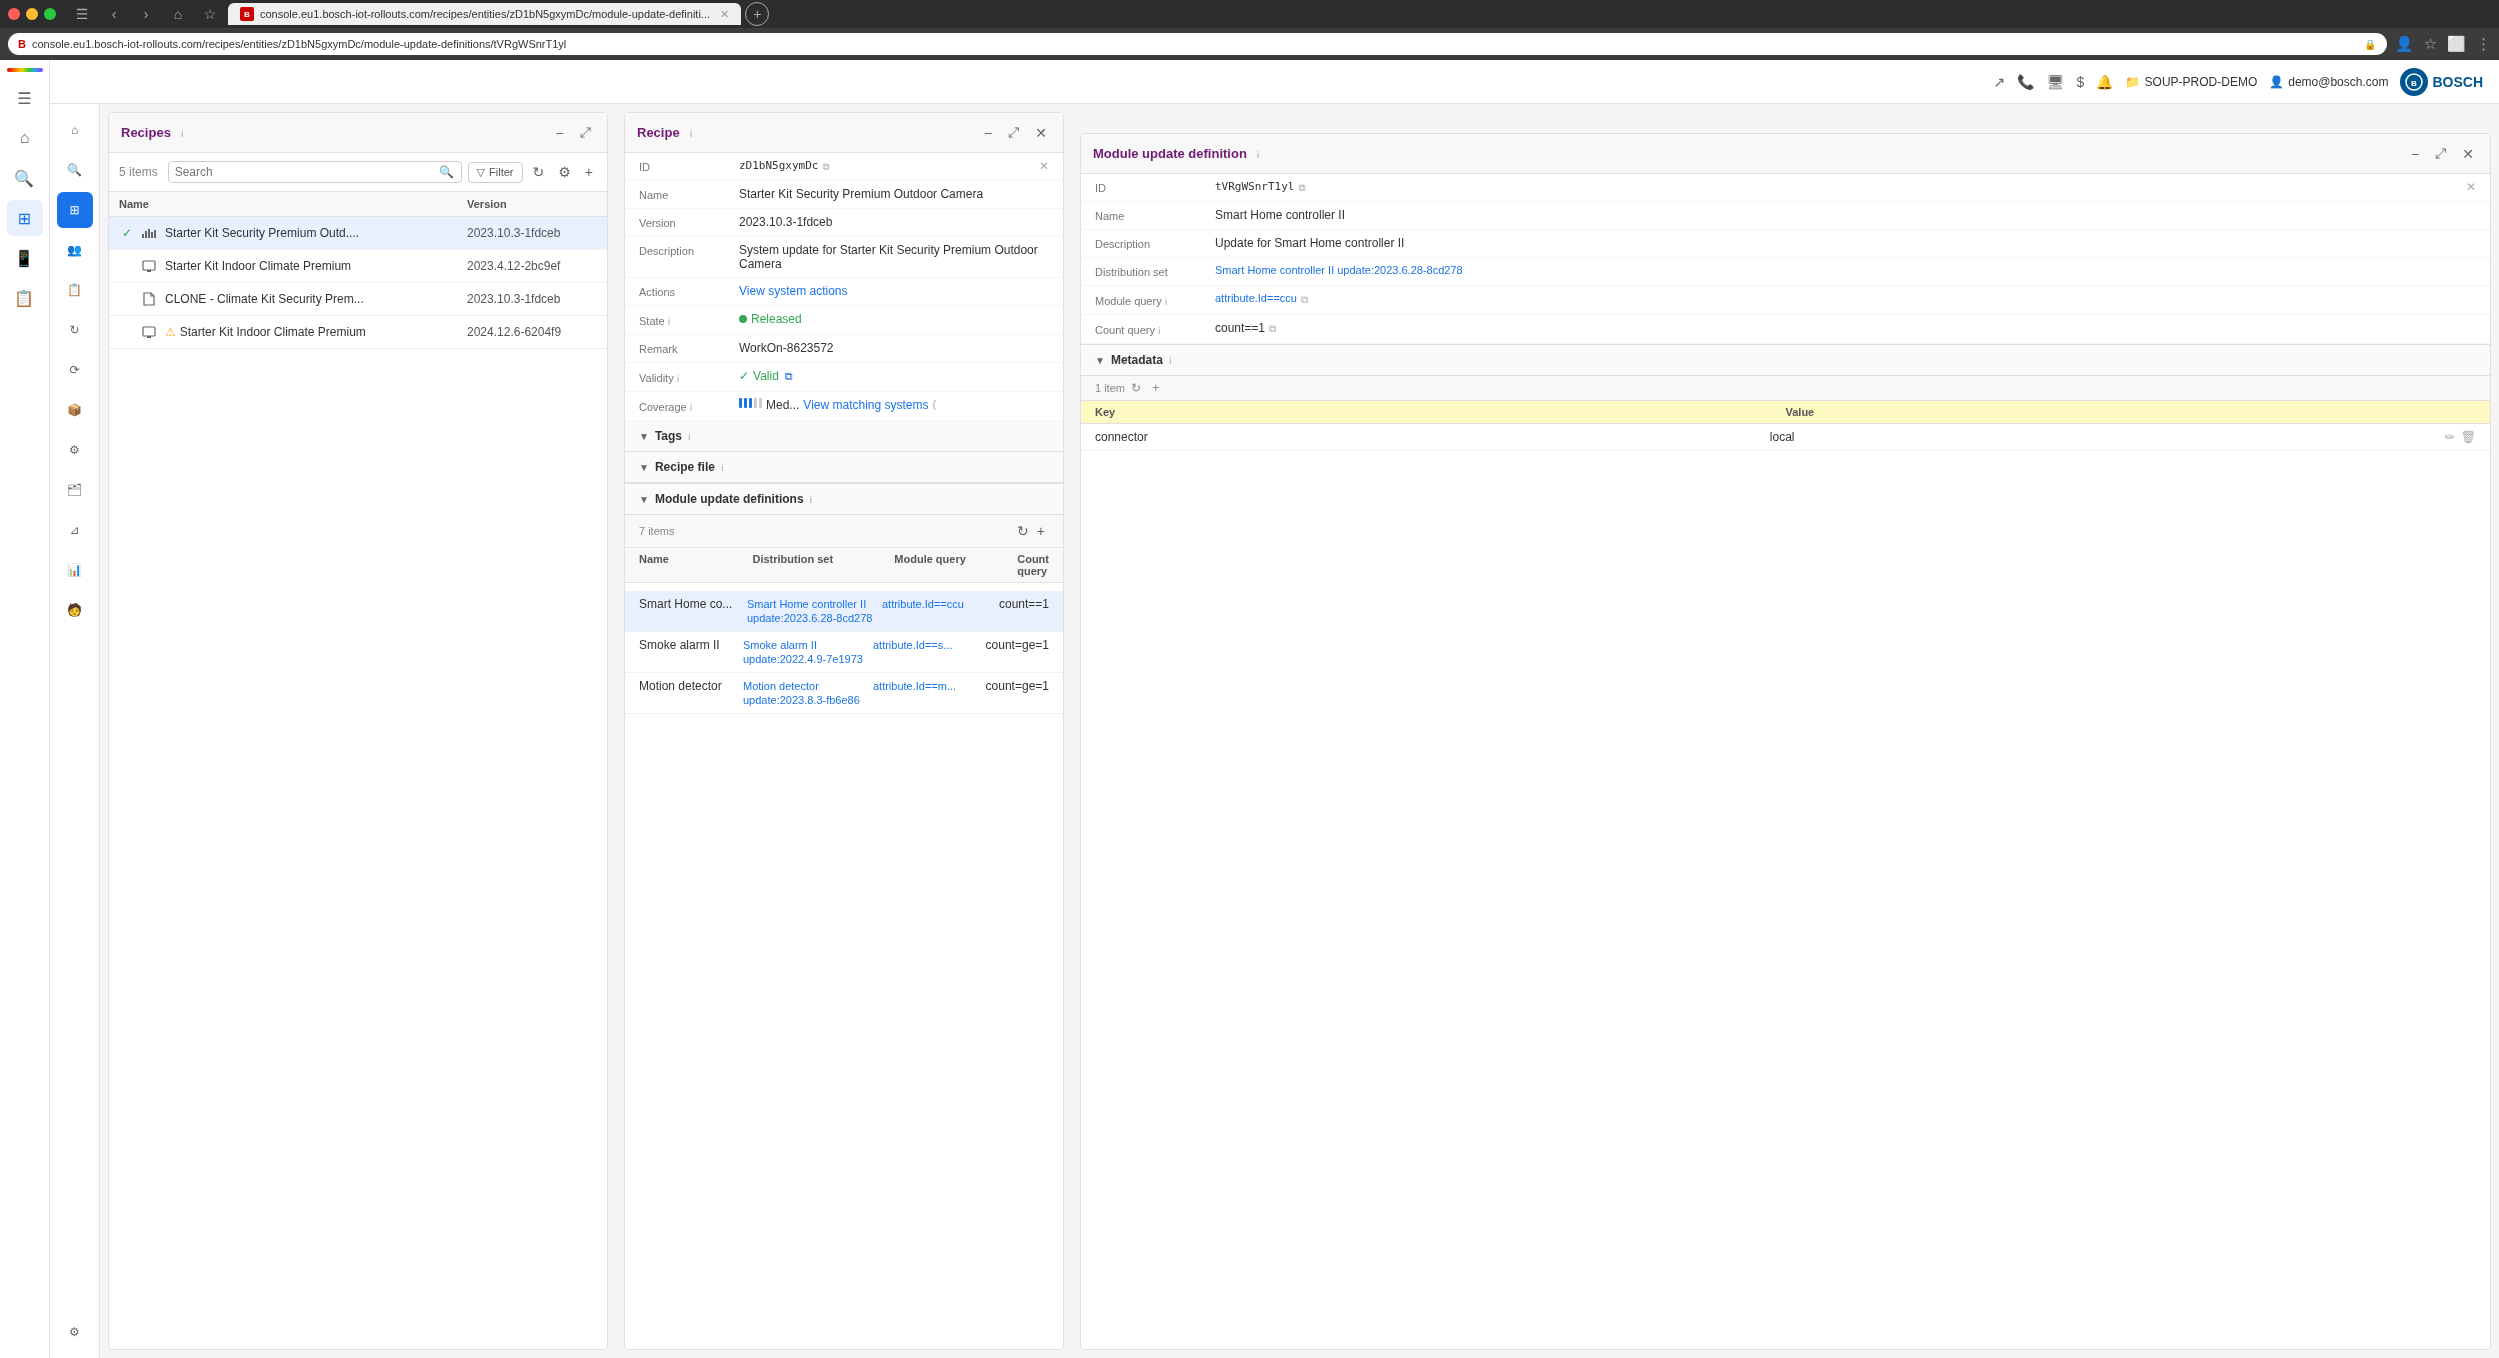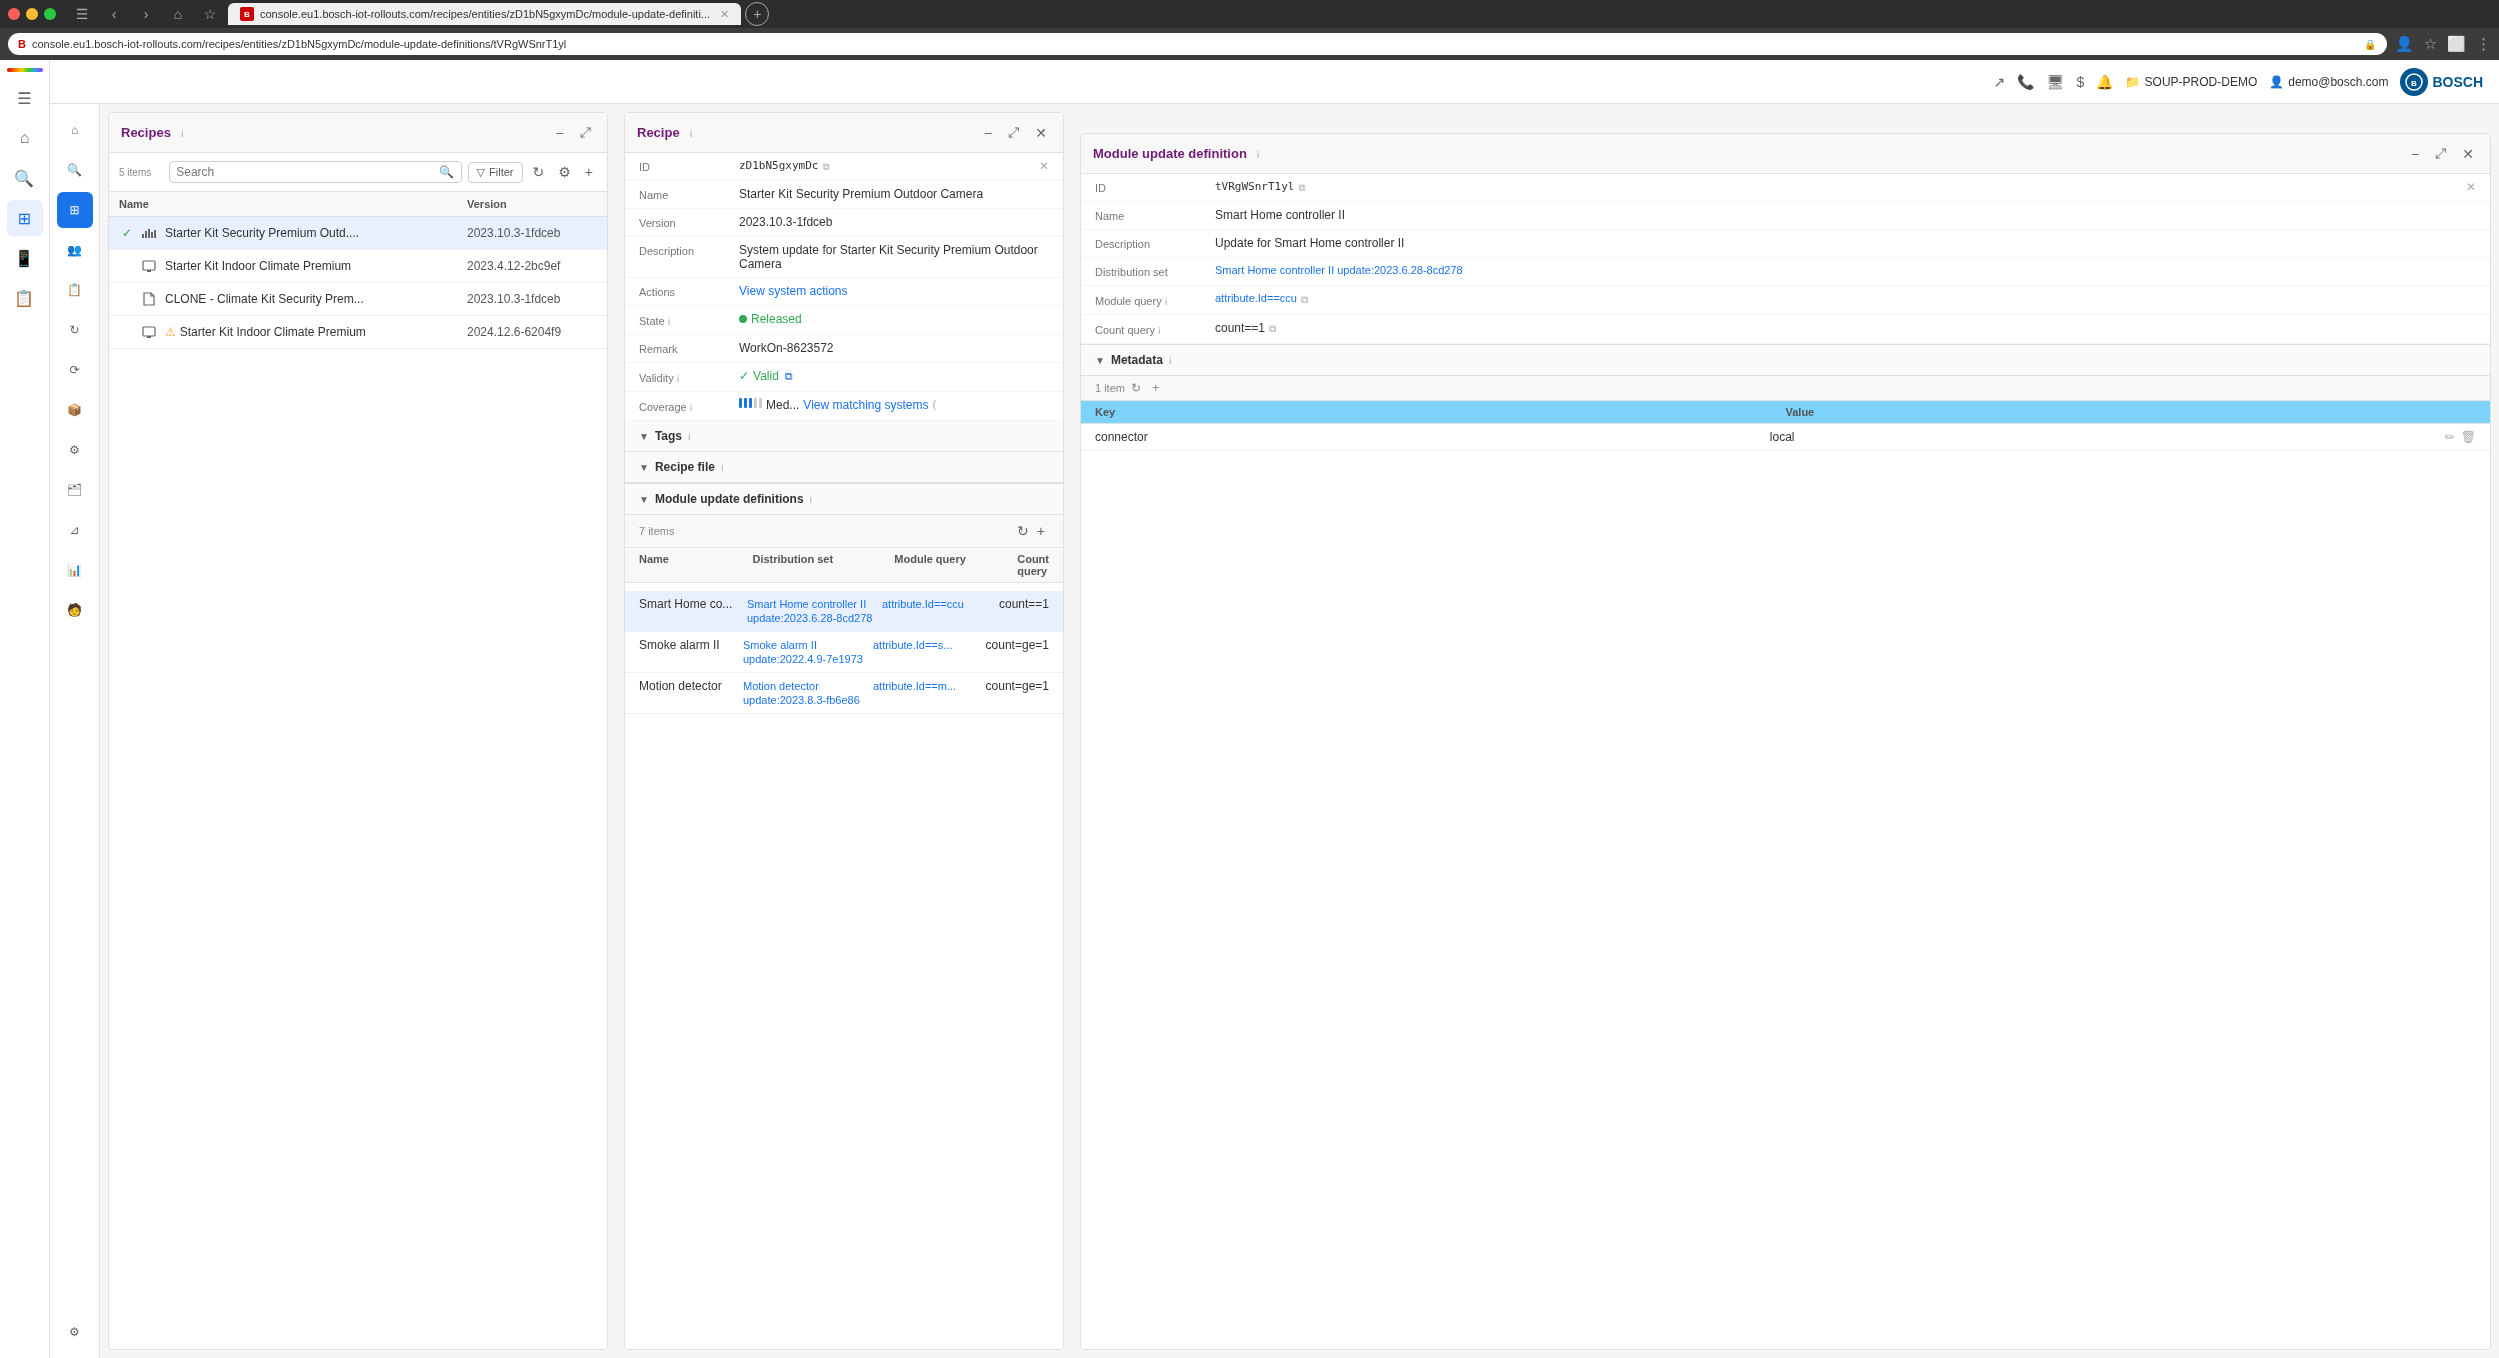--- a/index.html
+++ b/index.html
@@ -54,21 +54,21 @@
     .panel-header { background: #f8f8f8; border-bottom: 1px solid #e0e0e0; padding: 8px 12px; display: flex; align-items: center; gap: 8px; min-height: 40px; }
     .panel-title { font-weight: 600; font-size: 13px; color: #701a75; }
     .panel-title-info { color: #aaa; font-size: 11px; margin-left: 2px; }
     .panel-header-spacer { flex: 1; }
     .panel-header-btn { background: none; border: none; color: #666; cursor: pointer; font-size: 14px; padding: 2px 4px; border-radius: 3px; }
 
     
     .search-bar { padding: 8px 10px; border-bottom: 1px solid #e0e0e0; display: flex; align-items: center; gap: 6px; }
     .search-input-wrap { flex: 1; display: flex; align-items: center; border: 1px solid #ccc; border-radius: 4px; padding: 3px 6px; gap: 4px; }
     .search-input { border: none; outline: none; font-size: 12px; flex: 1; }
-    .items-count { font-size: 10px; color: #888; margin-right: 12px; }
+    .items-count { font-size: 12px; color: #888; margin-right: 4px; }
     .filter-btn { display: flex; align-items: center; gap: 4px; font-size: 11px; color: #555; background: none; border: 1px solid #ccc; border-radius: 4px; padding: 3px 8px; cursor: pointer; }
 
     
     .table-header { display: flex; padding: 6px 10px; background: #f8f8f8; border-bottom: 1px solid #e0e0e0; }
     .table-col-name { flex: 1; font-weight: 600; font-size: 11px; color: #555; }
     .table-col-version { width: 130px; font-weight: 600; font-size: 11px; color: #555; }
     .table-row { display: flex; align-items: center; padding: 6px 10px; border-bottom: 1px solid #f0f0f0; cursor: pointer; }
     .table-row.selected { background: #e8f0fe; }
     .row-icon { width: 20px; height: 20px; display: flex; align-items: center; justify-content: center; margin-right: 6px; color: #666; font-size: 12px; flex-shrink: 0; }
     .row-status { width: 16px; height: 16px; display: flex; align-items: center; justify-content: center; margin-right: 4px; flex-shrink: 0; }
@@ -119,21 +119,21 @@
     .right-panel-content { flex: 1; overflow-y: auto; padding: 0; }
     .right-field-row { display: flex; padding: 6px 14px; border-bottom: 1px solid #f5f5f5; min-height: 28px; align-items: flex-start; }
     .right-field-label { width: 120px; font-size: 11px; color: #777; font-weight: 500; flex-shrink: 0; padding-top: 2px; }
     .right-field-value { flex: 1; font-size: 12px; color: #333; display: flex; align-items: flex-start; gap: 4px; }
     .right-field-value a { color: #1a73e8; text-decoration: none; font-size: 11px; }
 
     
     .metadata-section { border-top: 1px solid #e0e0e0; }
     .metadata-toggle { padding: 8px 14px; display: flex; align-items: center; gap: 6px; cursor: pointer; background: #fafafa; border-bottom: 1px solid #e0e0e0; }
     .metadata-count { font-size: 11px; color: #888; padding: 5px 14px; background: #f8f8f8; border-bottom: 1px solid #e0e0e0; }
-    .meta-table-header { display: flex; padding: 5px 14px; background: #7dd3fc; border-bottom: 1px solid #e0e0e0; }
+    .meta-table-header { display: flex; padding: 5px 14px; background: #fef9c3; border-bottom: 1px solid #e0e0e0; }
     .meta-col { font-weight: 600; font-size: 11px; color: #555; }
     .meta-col-key { flex: 1; }
     .meta-col-value { flex: 1; }
     .meta-row { display: flex; padding: 6px 14px; border-bottom: 1px solid #f0f0f0; align-items: center; }
     .meta-cell { font-size: 12px; color: #333; }
     .meta-cell-key { flex: 1; }
     .meta-cell-value { flex: 1; }
     .meta-actions { display: flex; gap: 6px; color: #aaa; font-size: 12px; }
 
     .info-icon { color: #aaa; font-size: 10px; }

